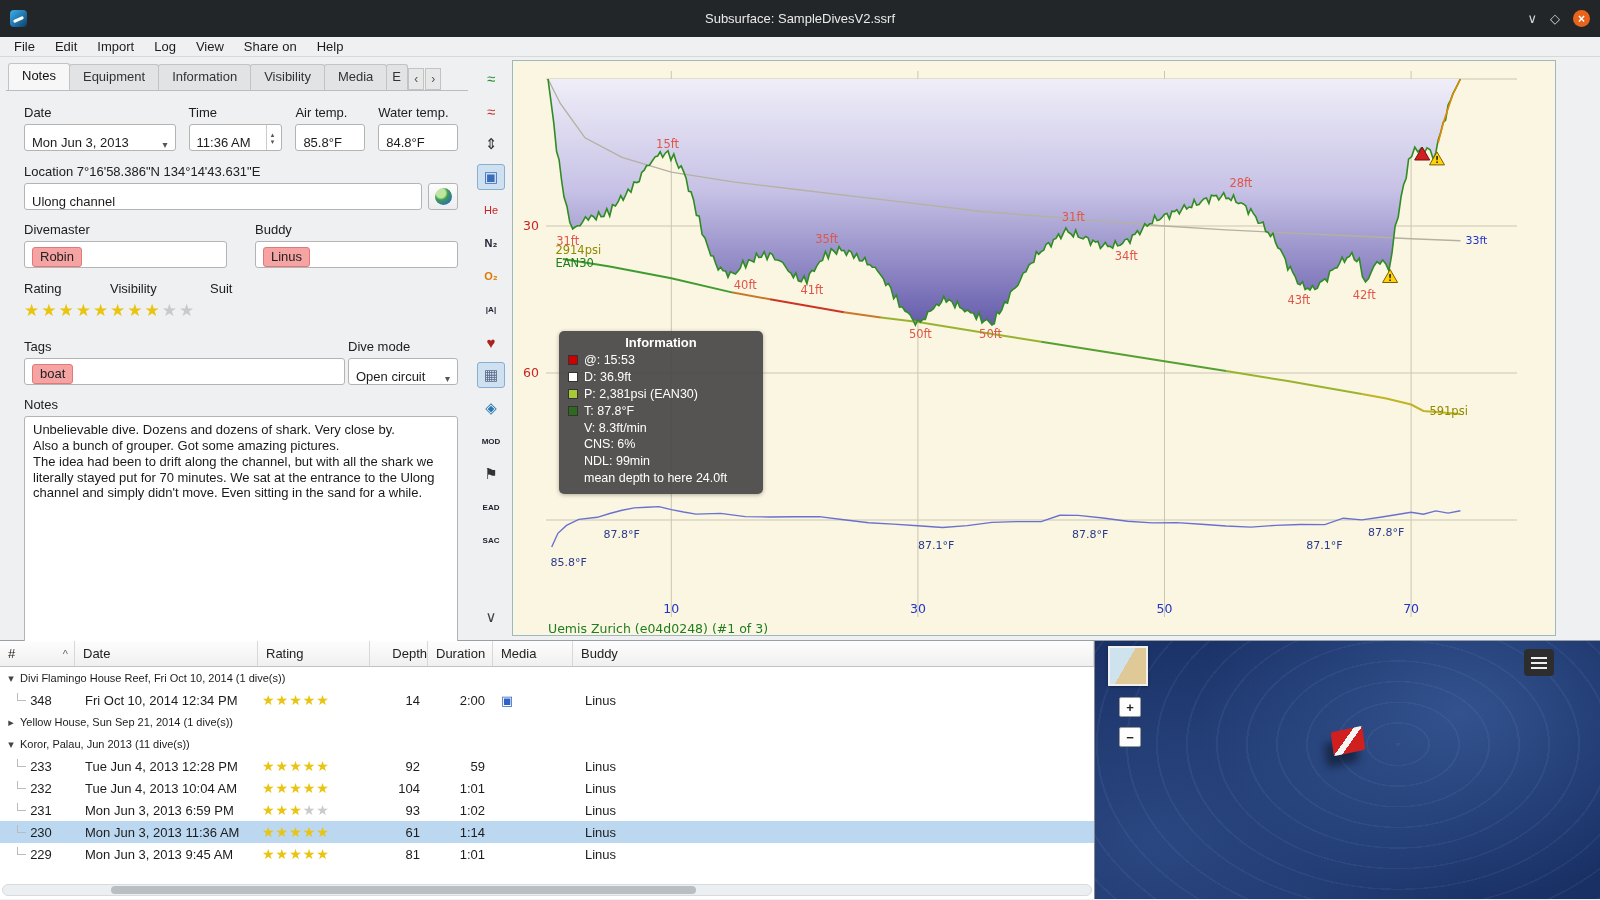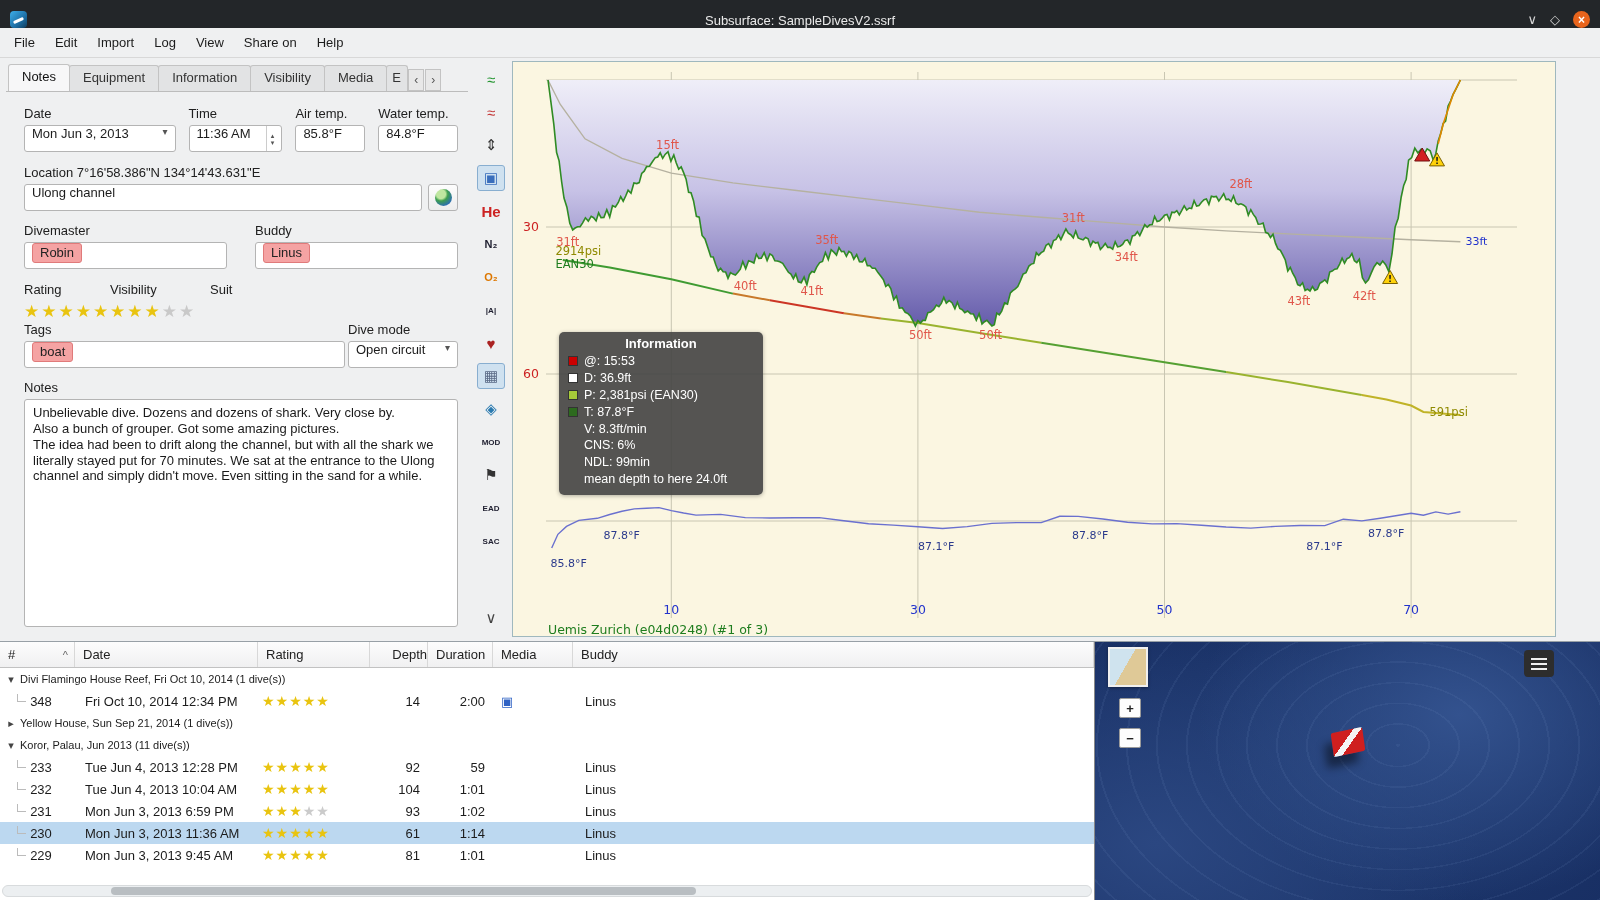--- a/index.html
+++ b/index.html
@@ -1,39 +1,39 @@
 <!DOCTYPE html>
 <html><head>
 <meta charset="utf-8">
 <style>
 *{margin:0;padding:0;box-sizing:border-box}
 html,body{width:1600px;height:900px;font-family:"Liberation Sans","DejaVu Sans",sans-serif;font-size:13px;color:#1c1c1c;background:#eff0f1;overflow:hidden}
 
-.titlebar{height:28px;background:#232629;color:#f0f0f0;display:flex;align-items:flex-end;padding:0 10px;position:relative}
+.titlebar{height:37px;background:#232629;color:#f0f0f0;display:flex;align-items:center;padding:0 10px;position:relative}
 .app-icon{width:17px;height:17px;border-radius:4px;background:linear-gradient(135deg,#3daee9 0%,#1d6fa5 60%,#103c5c 100%);position:relative;z-index:1}
 .app-icon:after{content:"";position:absolute;left:3px;top:8px;width:11px;height:3px;background:#fff;border-radius:2px;transform:rotate(-25deg)}
 .tb-title{position:absolute;left:0;right:0;text-align:center;font-size:13px;color:#eaeaea}
 .tb-controls{margin-left:auto;display:flex;align-items:center;gap:13px;z-index:1}
 .tb-min,.tb-max{color:#d8d8d8;font-size:13px}
 .tb-close{width:17px;height:17px;border-radius:50%;background:#e8641c;color:#fff;font-size:12px;font-weight:bold;display:flex;align-items:center;justify-content:center}
 
-.menubar{height:30px;display:flex;align-items:center;padding:0 4px;background:#eff0f1;border-bottom:1px solid #d8d8d8}
+.menubar{height:20px;display:flex;align-items:center;padding:0 4px;background:#eff0f1;border-bottom:1px solid #d8d8d8}
 .mitem{padding:4px 10px;border-radius:3px}
 
 .top-row{display:flex;height:583px}
 .left-panel{width:470px;padding:6px 0 0 6px}
 .tabs{display:flex;align-items:flex-end;height:27px;margin-left:2px}
 .tab{padding:4px 13px;border:1px solid #c3c3c3;border-bottom:none;background:#e2e3e4;color:#333;border-radius:3px 3px 0 0;margin-right:-1px;height:26px;white-space:nowrap}
 .tab.active{background:#f7f7f8;height:27px;color:#111;position:relative;z-index:2}
 .tab.cut{width:22px;padding:4px 5px;overflow:hidden}
 .tabscroll{width:16px;height:22px;display:flex;align-items:center;justify-content:center;border:1px solid #c3c3c3;background:#e8e8e8;color:#555;margin-left:1px;font-size:12px}
 .tabpane{border-top:1px solid #bcbcbc;padding:10px 10px 0 18px;height:549px;width:462px}
 .frow{display:flex}
 .flabel{font-size:13px;color:#202020;margin-bottom:4px}
-.combo,.tinput{height:27px;border:1px solid #b4b4b4;border-radius:3px;background:#fff;display:flex;align-items:flex-start;padding:0 7px;color:#1c1c1c}
+.combo,.tinput{height:27px;border:1px solid #b4b4b4;border-radius:3px;background:#fff;display:flex;align-items:flex-end;padding:0 7px;color:#1c1c1c}
 .combo{justify-content:space-between}
 .arrow{color:#555;font-size:10px;margin-left:6px}
 .spinner{display:flex;flex-direction:column;margin-left:auto;color:#555;font-size:7px;line-height:7px;border-left:1px solid #ccc;padding-left:4px;height:100%;justify-content:center}
 .chip{background:#f5a3a3;border:1px solid #e07a7a;border-radius:3px;padding:1px 7px;line-height:16px;color:#222}
 .fst{font-size:17px;letter-spacing:2px}
 .fst.on{color:#e9c410}.fst.off{color:#c9c9c9}
 .lst{font-size:14px;letter-spacing:1px}
 .lst.on{color:#e9c410}.lst.off{color:#cbcbcb}
 .globe-btn{width:30px;height:27px;border:1px solid #b4b4b4;border-radius:3px;background:linear-gradient(#fdfdfd,#ededed);margin-left:6px;display:flex;align-items:center;justify-content:center}
 .globe{width:17px;height:17px;border-radius:50%;background:radial-gradient(circle at 35% 30%,#bfe6a0 0 28%,#3f9e4f 42%,#2d6fb0 75%,#1c4d84)}
@@ -201,21 +201,21 @@
         </div>
         <div style="width:100px">
           <div class="flabel">Visibility</div>
           <div id="visibility-stars" style="margin-top:3px"><span class="fst on">★</span><span class="fst on">★</span><span class="fst on">★</span><span class="fst off">★</span><span class="fst off">★</span></div>
         </div>
         <div style="flex:1">
           <div class="flabel">Suit</div>
         </div>
       </div>
 
-      <div class="frow" style="margin-top:0;gap:3px">
+      <div class="frow" style="margin-top:18px;gap:3px">
         <div style="flex:1">
           <div class="flabel">Tags</div>
           <div class="tinput">
               <span class="chip">boat</span>
             </div>
         </div>
         <div style="width:110px">
           <div class="flabel">Dive mode</div>
           <div class="combo">
             <span>Open circuit</span>
@@ -238,21 +238,21 @@
       <div class="tbtn">
         <span style="color:#c43c3c;font-size:15px;font-weight:normal">≈</span>
       </div>
       <div class="tbtn">
         <span style="color:#333333;font-size:15px;font-weight:normal">⇕</span>
       </div>
       <div class="tbtn pressed">
         <span style="color:#3a6ebc;font-size:15px;font-weight:normal">▣</span>
       </div>
       <div class="tbtn">
-        <span style="color:#cc2222;font-size:15px;font-weight:bold">He</span>
+        <span style="color:#cc2222;font-size:11px;font-weight:normal">He</span>
       </div>
       <div class="tbtn">
         <span style="color:#222233;font-size:11px;font-weight:bold">N₂</span>
       </div>
       <div class="tbtn">
         <span style="color:#dd7700;font-size:11px;font-weight:bold">O₂</span>
       </div>
       <div class="tbtn">
         <span style="color:#222233;font-size:8px;font-weight:bold">|A|</span>
       </div>

